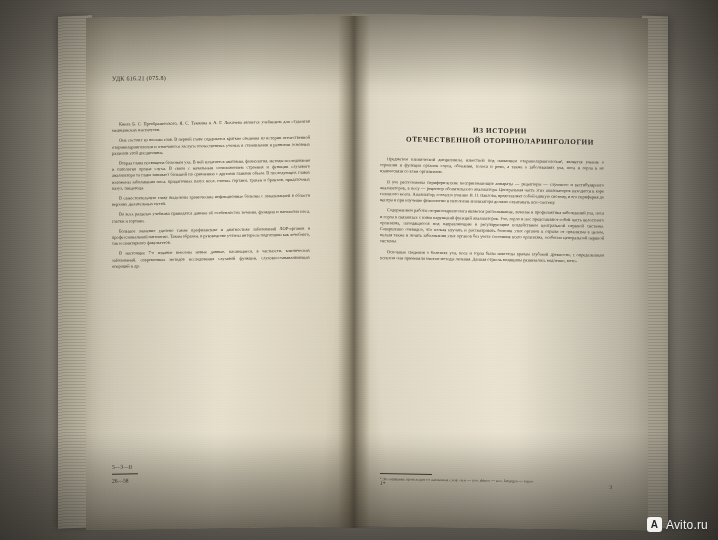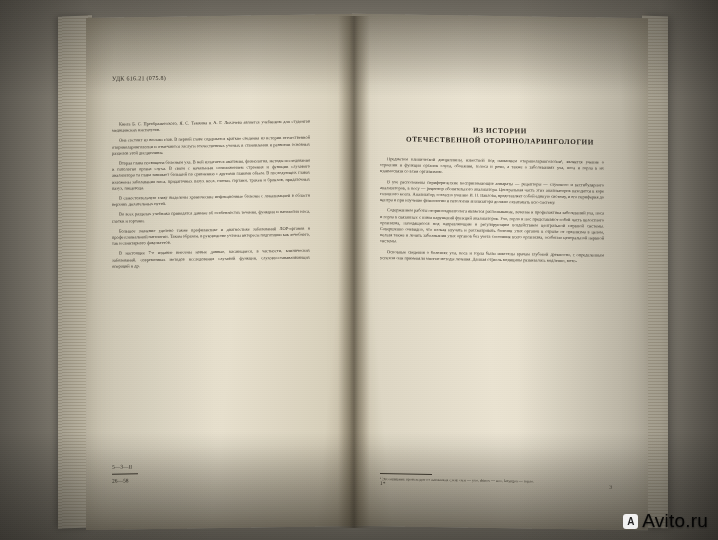--- a/index.html
+++ b/index.html
@@ -220,22 +220,22 @@
   }
   .wm-logo {
     width: 15px; height: 15px;
     border-radius: 3px;
     background: #ffffff;
     display: flex; align-items: center; justify-content: center;
     color: #1f1f1f; font-size: 10px; font-weight: bold;
     font-family: "Liberation Sans", sans-serif;
   }
   .wm-text {
-    color: #000000;
-    font-size: 19px;
+    color: #ffffff;
+    font-size: 12px;
     font-family: "Liberation Sans", sans-serif;
     letter-spacing: .2px;
     text-shadow: 0 1px 2px rgba(0,0,0,.5);
   }
 
   
   .grain {
     position: absolute;
     inset: 0;
     pointer-events: none;

